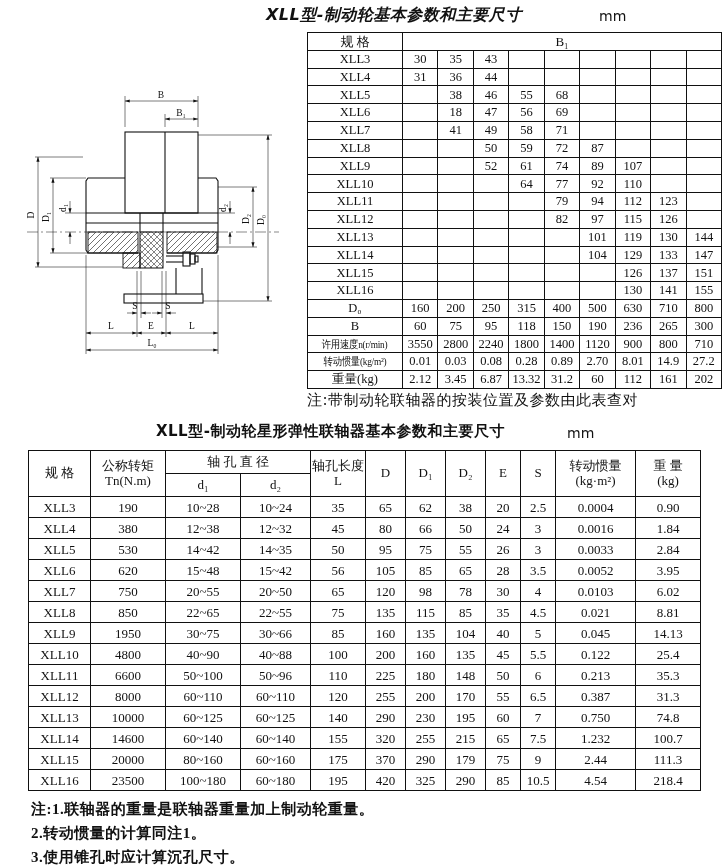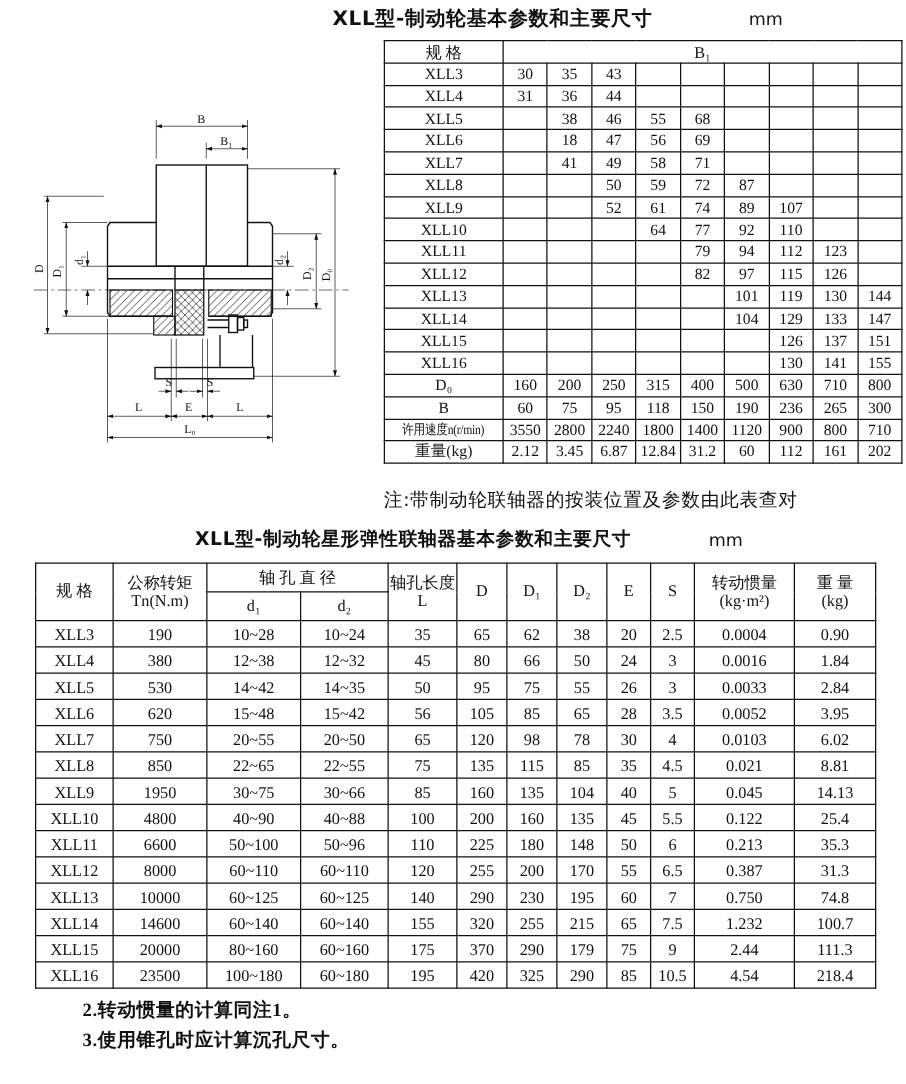--- a/index.html
+++ b/index.html
@@ -3,27 +3,27 @@
 <meta charset="utf-8">
 <style>
   html,body{margin:0;padding:0;}
   body{
     width:725px;height:867px;position:relative;background:#ffffff;
     font-family:"Liberation Serif","DejaVu Serif",serif;color:#111;
     overflow:hidden;
   }
   .hei{font-family:"DejaVu Sans","Liberation Sans",sans-serif;}
   
-  #title1{position:absolute;left:266px;top:5px;font-size:16px;font-weight:bold;letter-spacing:.5px;}
+  #title1{position:absolute;left:266px;top:5px;font-size:16px;font-weight:bold;letter-spacing:.5px;font-style:italic;}
   #unit1{position:absolute;left:599px;top:8px;font-size:14px;}
   #note1{position:absolute;left:307px;top:391px;font-size:15px;font-weight:normal;letter-spacing:.5px;}
   #title2{position:absolute;left:156px;top:422px;font-size:15px;font-weight:bold;letter-spacing:.5px;}
   #unit2{position:absolute;left:567px;top:425px;font-size:14px;}
   #footer{position:absolute;left:31px;top:797px;font-size:15px;font-weight:bold;line-height:24px;letter-spacing:.5px;}
-  #footer .ind{margin-left:35px;}
+  #footer .ind{}
   
   table{border-collapse:collapse;table-layout:fixed;padding-left:26px;}
   td,th{border:1px solid #111;text-align:center;vertical-align:middle;
         padding:0;white-space:nowrap;overflow:hidden;font-weight:normal;}
   #t1wrap{position:absolute;left:307px;top:32px;width:415px;}
   #t1{width:415px;}
   #t1 td,#t1 th{height:16.8px;font-size:12.5px;line-height:1;}
   #t1 th{font-size:13px;}
   #t2wrap{position:absolute;left:28px;top:450px;width:672px;}
   #t2{width:672px;}
@@ -368,25 +368,37 @@
           <td>2800</td>
           <td>2240</td>
           <td>1800</td>
           <td>1400</td>
           <td>1120</td>
           <td>900</td>
           <td>800</td>
           <td>710</td>
         </tr>
         <tr>
+          <td class="lbl sm"><span>转动惯量(kg/m²)</span></td>
+          <td>0.01</td>
+          <td>0.03</td>
+          <td>0.08</td>
+          <td>0.28</td>
+          <td>0.89</td>
+          <td>2.70</td>
+          <td>8.01</td>
+          <td>14.9</td>
+          <td>27.2</td>
+        </tr>
+        <tr>
           <td class="lbl">重量(kg)</td>
           <td>2.12</td>
           <td>3.45</td>
           <td>6.87</td>
-          <td>12.84</td>
+          <td>13.32</td>
           <td>31.2</td>
           <td>60</td>
           <td>112</td>
           <td>161</td>
           <td>202</td>
         </tr>
       </tbody>
   </table>
 </div>
 
@@ -637,15 +649,16 @@
           <td>85</td>
           <td>10.5</td>
           <td>4.54</td>
           <td>218.4</td>
         </tr>
       </tbody>
   </table>
 </div>
 
 <div id="footer">
+  <div>注:1.联轴器的重量是联轴器重量加上制动轮重量。</div>
   <div class="ind">2.转动惯量的计算同注1。</div>
   <div class="ind">3.使用锥孔时应计算沉孔尺寸。</div>
 </div>
 
 </body></html>

